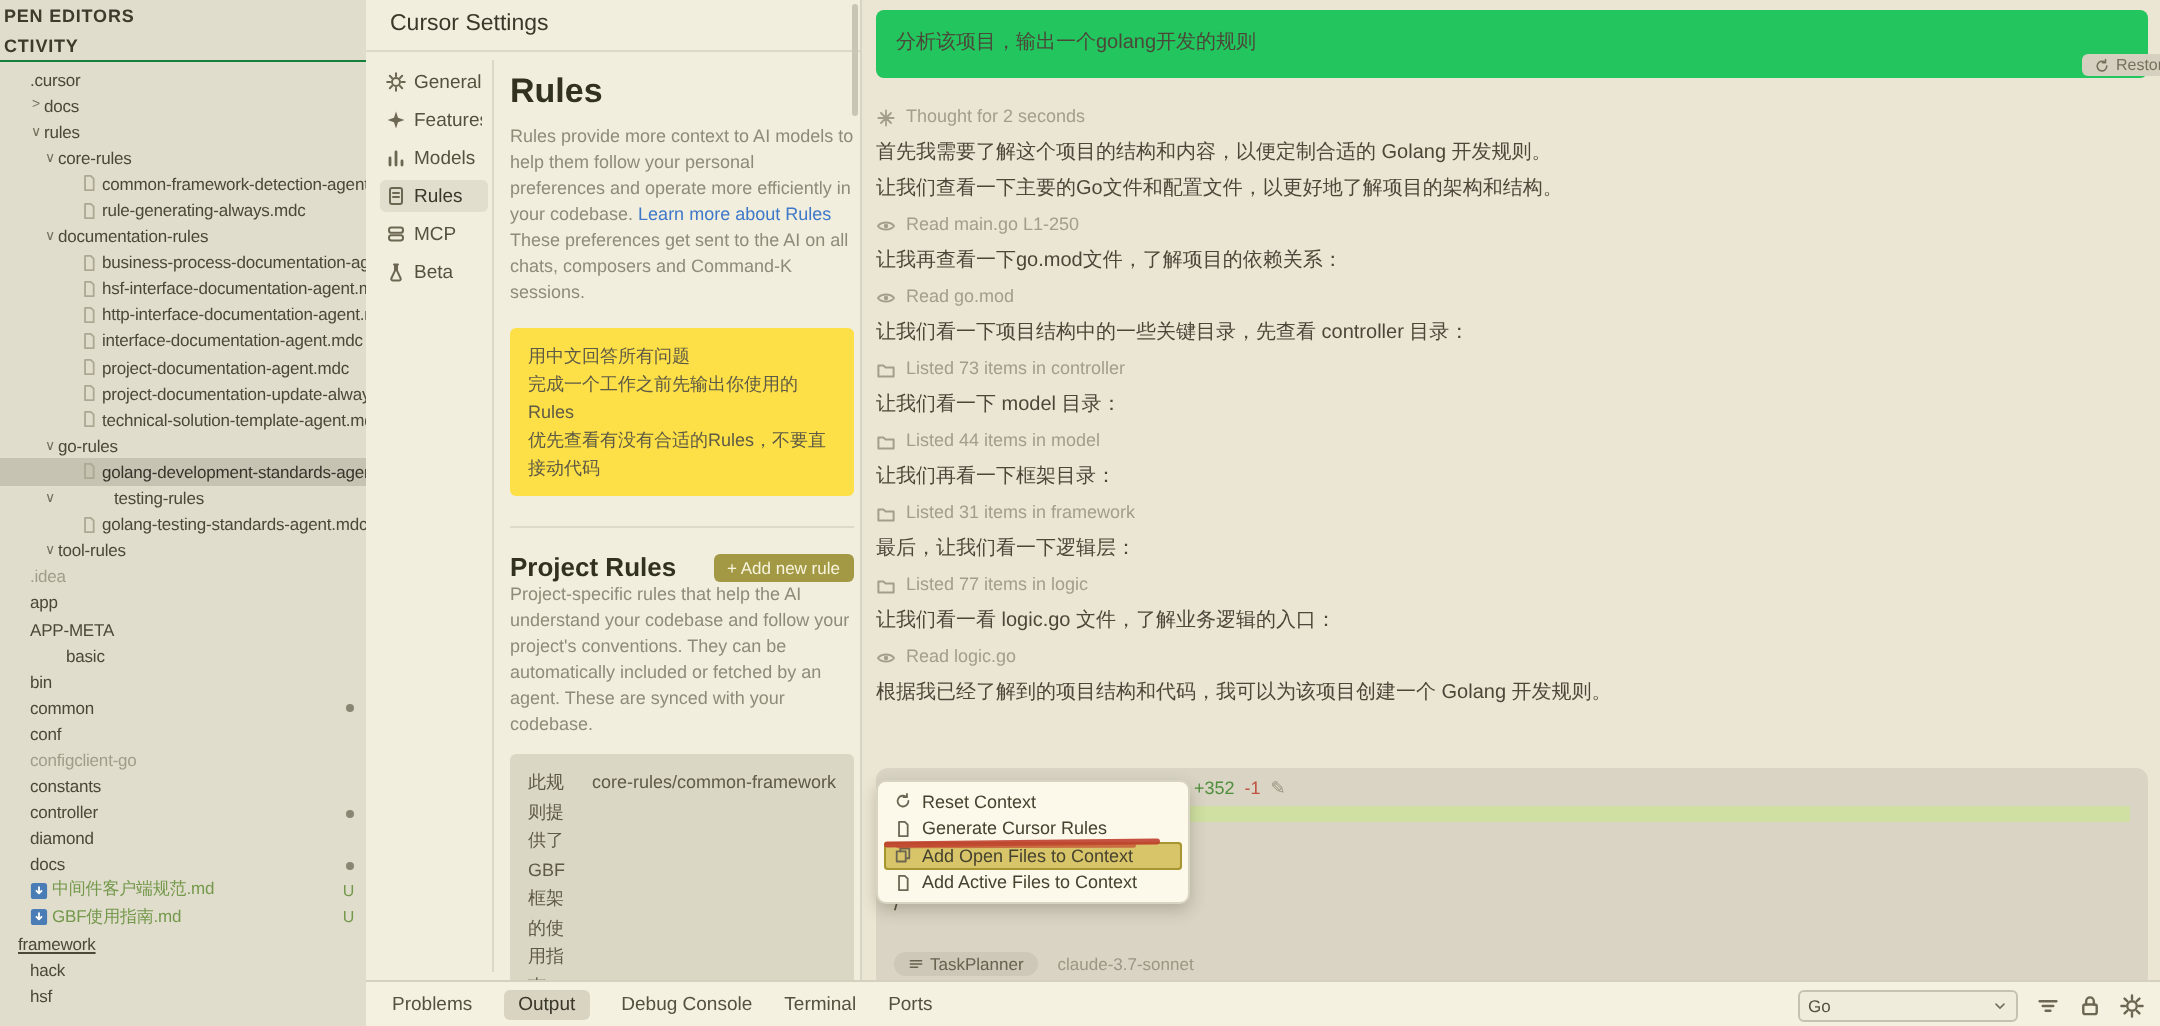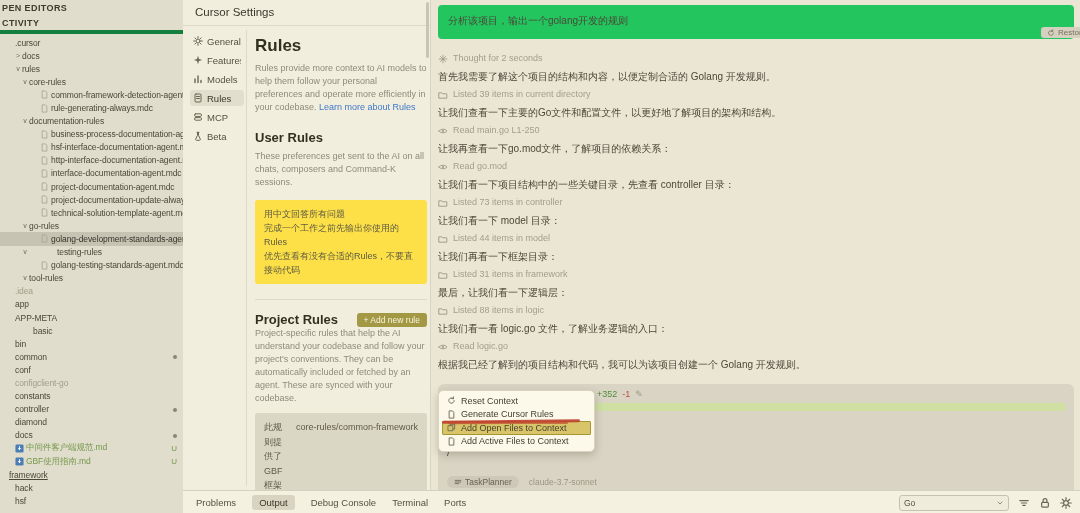--- a/index.html
+++ b/index.html
@@ -1,21 +1,21 @@
 <!DOCTYPE html>
 <html><head>
 <meta charset="utf-8">
 <style>
   html,body{margin:0;padding:0;background:#ece7d5;font-family:"Liberation Sans",sans-serif;}
   .app{position:relative;width:1080px;height:513px;overflow:hidden;background:#ece7d5;}
 
   
   .sidebar{position:absolute;left:0;top:0;width:183px;height:513px;background:#e1ddcc;border-right:1px solid #ccc8b7;overflow:hidden;}
   .sb-header{font-size:9px;font-weight:bold;color:#3e3b2c;letter-spacing:.4px;padding:3px 0 1px 2px;height:11px;line-height:11px;}
-  .sb-header.second{border-bottom:4px solid #15803d;padding-left:2px;}
+  .sb-header.second{border-bottom:1px solid #15803d;padding-left:2px;}
   .tree{margin-top:2px;}
   .trow{display:flex;align-items:center;height:13.1px;font-size:8.5px;letter-spacing:-.1px;color:#4c4839;white-space:nowrap;overflow:hidden;cursor:default;}
   .trow.sel{background:#c7c3b2;color:#37342a;}
   .trow.dim{color:#a19d8a;}
   .trow.green .tlabel{color:#74994c;}
   .chev{width:8px;flex:0 0 8px;font-size:7px;color:#75715f;text-align:center;}
   .ficon{width:9px;flex:0 0 9px;height:9px;margin-right:2px;color:#aca893;}
   .ficon svg{width:9px;height:9px;display:block;}
   .tlabel{overflow:hidden;flex:1 1 auto;}
   .tbadge{margin:0 6px 0 4px;flex:0 0 auto;font-size:8px;color:#8a8674;}
@@ -375,21 +375,20 @@
               <path d="M4 1.3h2M4.5 1.5v2.8L2.7 8.1c-.3.7.2 1.2.9 1.2h2.8c.7 0 1.2-.5.9-1.2L5.5 4.3V1.5"></path>
             </svg>
           </span>
           <span class="nav-label">Beta</span>
         </div>
       </div>
     <div class="set-sep"></div>
     <div class="set-content">
       <div class="h1">Rules</div>
       <div class="para"><span>Rules provide more context to AI models to help them follow your personal preferences and operate more efficiently in your codebase. </span><span class="link">Learn more about Rules</span></div>
-      <div class="h2">User Rules</div>
       <div class="para">These preferences get sent to the AI on all chats, composers and Command-K sessions.</div>
       <div class="rulebox" id="userrules-mount">
           <div>用中文回答所有问题</div>
           <div>完成一个工作之前先输出你使用的Rules</div>
           <div>优先查看有没有合适的Rules，不要直接动代码</div>
         </div>
       <div class="divider"></div>
       <div class="pr-head">
         <div class="h2">Project Rules</div>
         <button class="add-btn">+ Add new rule</button>
@@ -418,28 +417,20 @@
           <span class="mico">
             <svg viewBox="0 0 10 10" fill="none" stroke="currentColor" stroke-width="1" stroke-linecap="round" stroke-linejoin="round">
               <path d="M5 1.2v7.6M1.2 5h7.6M2.5 2.5l5 5M7.5 2.5l-5 5" stroke-width=".9"></path>
             </svg>
           </span>
           <span>Thought for 2 seconds</span>
         </div>
         <div class="mrow text">
           <span>首先我需要了解这个项目的结构和内容，以便定制合适的 Golang 开发规则。</span>
         </div>
-        <div class="mrow tool">
-          <span class="mico">
-            <svg viewBox="0 0 10 10" fill="none" stroke="currentColor" stroke-width="1" stroke-linecap="round" stroke-linejoin="round">
-              <path d="M1.2 2.8h2.6l1 1h4v4.4H1.2z"></path>
-            </svg>
-          </span>
-          <span>Listed 39 items in current directory</span>
-        </div>
         <div class="mrow text">
           <span>让我们查看一下主要的Go文件和配置文件，以更好地了解项目的架构和结构。</span>
         </div>
         <div class="mrow tool">
           <span class="mico">
             <svg viewBox="0 0 10 10" fill="none" stroke="currentColor" stroke-width="1" stroke-linecap="round" stroke-linejoin="round">
               <path d="M1 5c1.6-2.4 6.4-2.4 8 0-1.6 2.4-6.4 2.4-8 0z"></path>
               <circle cx="5" cy="5" r="1.1" fill="currentColor" stroke="none"></circle>
             </svg>
           </span>
@@ -492,21 +483,21 @@
         </div>
         <div class="mrow text">
           <span>最后，让我们看一下逻辑层：</span>
         </div>
         <div class="mrow tool">
           <span class="mico">
             <svg viewBox="0 0 10 10" fill="none" stroke="currentColor" stroke-width="1" stroke-linecap="round" stroke-linejoin="round">
               <path d="M1.2 2.8h2.6l1 1h4v4.4H1.2z"></path>
             </svg>
           </span>
-          <span>Listed 88 items in logic</span>
+          <span>Listed 77 items in logic</span>
         </div>
         <div class="mrow text">
           <span>让我们看一看 logic.go 文件，了解业务逻辑的入口：</span>
         </div>
         <div class="mrow tool">
           <span class="mico">
             <svg viewBox="0 0 10 10" fill="none" stroke="currentColor" stroke-width="1" stroke-linecap="round" stroke-linejoin="round">
               <path d="M1 5c1.6-2.4 6.4-2.4 8 0-1.6 2.4-6.4 2.4-8 0z"></path>
               <circle cx="5" cy="5" r="1.1" fill="currentColor" stroke="none"></circle>
             </svg>

